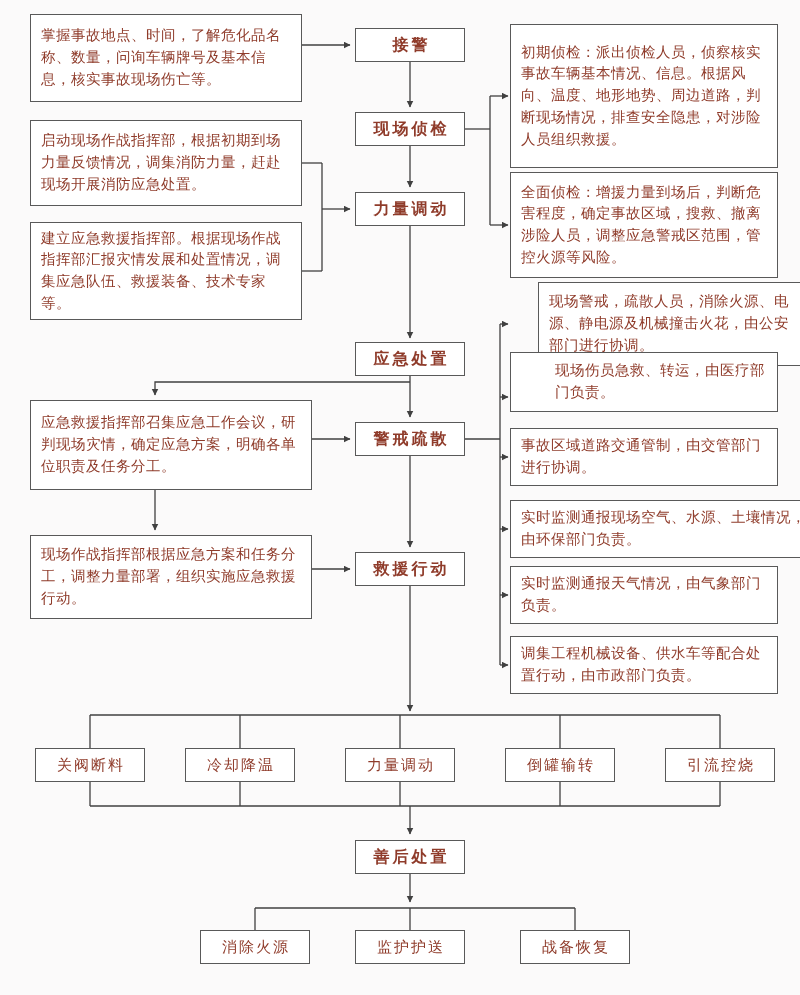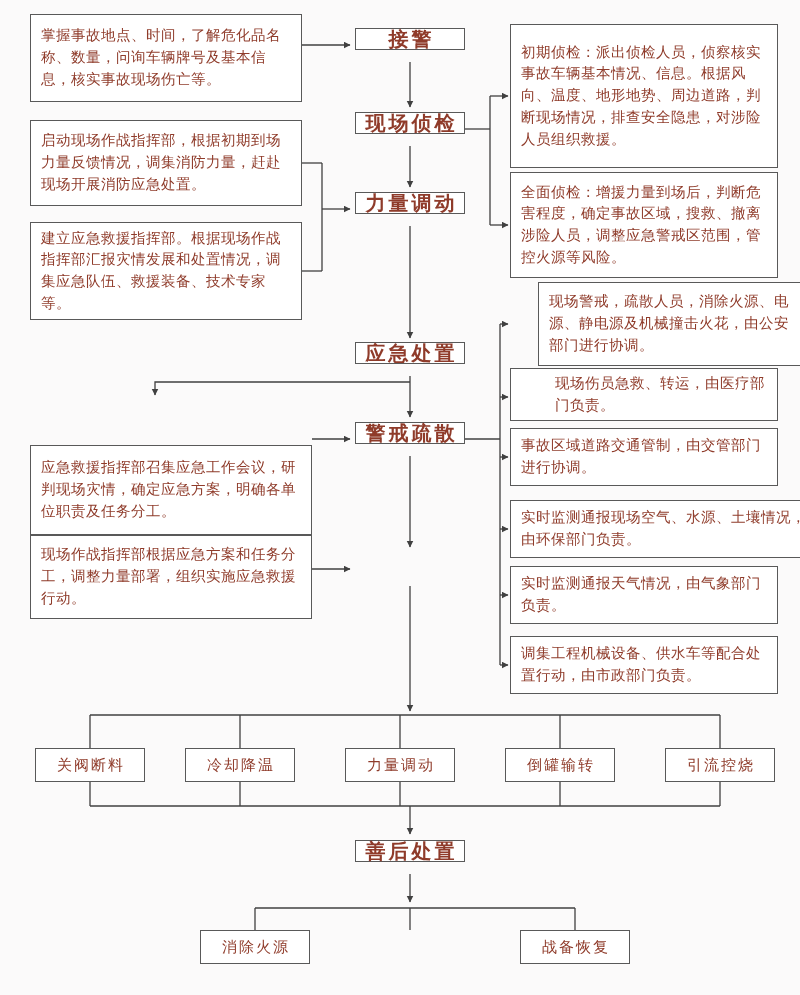--- a/index.html
+++ b/index.html
@@ -11,22 +11,22 @@
     font-family:"Liberation Sans","DejaVu Sans",sans-serif;overflow:hidden;
   }
   .canvas svg{position:absolute;left:0;top:0;}
   .ln line,.ln polyline{stroke:var(--line);stroke-width:1.3;fill:none;}
   #ar path{fill:var(--line);}
   .box{
     position:absolute;box-sizing:border-box;background:var(--box-bg);
     border:1px solid var(--border);color:var(--text);
   }
   .flow{
-    width:110px;height:22px;display:flex;align-items:center;justify-content:center;
-    font-size:20px;font-weight:700;letter-spacing:3px;text-indent:3px;
+    width:110px;height:34px;display:flex;align-items:center;justify-content:center;
+    font-size:16px;font-weight:700;letter-spacing:3px;text-indent:3px;
   }
   .note{
     display:flex;align-items:center;
     font-size:14.5px;line-height:1.5;padding:7px 10px;letter-spacing:0.5px;text-align:left;
   }
   .tac{
     width:110px;height:34px;display:flex;align-items:center;justify-content:center;
     font-size:15px;letter-spacing:2px;text-indent:2px;
   }
 </style>
@@ -103,39 +103,41 @@
       <line x1="410" y1="908" x2="410" y2="930"></line>
       <line x1="575" y1="908" x2="575" y2="930"></line>
     </g>
   </svg>
 
   <div class="box flow" style="left:355px;top:28px;">接警</div>
   <div class="box flow" style="left:355px;top:112px;">现场侦检</div>
   <div class="box flow" style="left:355px;top:192px;">力量调动</div>
   <div class="box flow" style="left:355px;top:342px;">应急处置</div>
   <div class="box flow" style="left:355px;top:422px;">警戒疏散</div>
+  <div class="box flow" style="left:355px;top:552px;">救援行动</div>
   <div class="box flow" style="left:355px;top:840px;">善后处置</div>
 
   <div class="box note" style="left:30px;top:14px;width:272px;height:88px;">掌握事故地点、时间，了解危化品名称、数量，问询车辆牌号及基本信息，核实事故现场伤亡等。</div>
   <div class="box note" style="left:30px;top:120px;width:272px;height:86px;">启动现场作战指挥部，根据初期到场力量反馈情况，调集消防力量，赶赴现场开展消防应急处置。</div>
   <div class="box note" style="left:30px;top:222px;width:272px;height:98px;">建立应急救援指挥部。根据现场作战指挥部汇报灾情发展和处置情况，调集应急队伍、救援装备、技术专家等。</div>
-  <div class="box note" style="left:30px;top:400px;width:282px;height:90px;margin-top:45px;">应急救援指挥部召集应急工作会议，研判现场灾情，确定应急方案，明确各单位职责及任务分工。</div>
+  <div class="box note" style="left:30px;top:400px;width:282px;height:90px;">应急救援指挥部召集应急工作会议，研判现场灾情，确定应急方案，明确各单位职责及任务分工。</div>
   <div class="box note" style="left:30px;top:535px;width:282px;height:84px;">现场作战指挥部根据应急方案和任务分工，调整力量部署，组织实施应急救援行动。</div>
 
   <div class="box note" style="left:510px;top:24px;width:268px;height:144px;">初期侦检：派出侦检人员，侦察核实事故车辆基本情况、信息。根据风向、温度、地形地势、周边道路，判断现场情况，排查安全隐患，对涉险人员组织救援。</div>
   <div class="box note" style="left:510px;top:172px;width:268px;height:106px;">全面侦检：增援力量到场后，判断危害程度，确定事故区域，搜救、撤离涉险人员，调整应急警戒区范围，管控火源等风险。</div>
   <div class="box note" style="left:538px;top:282px;width:268px;height:84px;">现场警戒，疏散人员，消除火源、电源、静电源及机械撞击火花，由公安部门进行协调。</div>
-  <div class="box note" style="left:510px;top:368px;width:268px;height:53px;padding-left:44px;">现场伤员急救、转运，由医疗部门负责。</div>
+  <div class="box note" style="left:510px;top:352px;width:268px;height:60px;padding-left:44px;">现场伤员急救、转运，由医疗部门负责。</div>
   <div class="box note" style="left:510px;top:428px;width:268px;height:58px;">事故区域道路交通管制，由交管部门进行协调。</div>
   <div class="box note" style="left:510px;top:500px;width:316px;height:58px;">实时监测通报现场空气、水源、土壤情况，由环保部门负责。</div>
   <div class="box note" style="left:510px;top:566px;width:268px;height:58px;">实时监测通报天气情况，由气象部门负责。</div>
   <div class="box note" style="left:510px;top:636px;width:268px;height:58px;">调集工程机械设备、供水车等配合处置行动，由市政部门负责。</div>
 
   <div class="box tac" style="left:35px;top:748px;">关阀断料</div>
   <div class="box tac" style="left:185px;top:748px;">冷却降温</div>
   <div class="box tac" style="left:345px;top:748px;">力量调动</div>
   <div class="box tac" style="left:505px;top:748px;">倒罐输转</div>
   <div class="box tac" style="left:665px;top:748px;">引流控烧</div>
 
   <div class="box tac" style="left:200px;top:930px;">消除火源</div>
+  <div class="box tac" style="left:355px;top:930px;">监护护送</div>
   <div class="box tac" style="left:520px;top:930px;">战备恢复</div>
 
 </div>
 
 </body></html>

